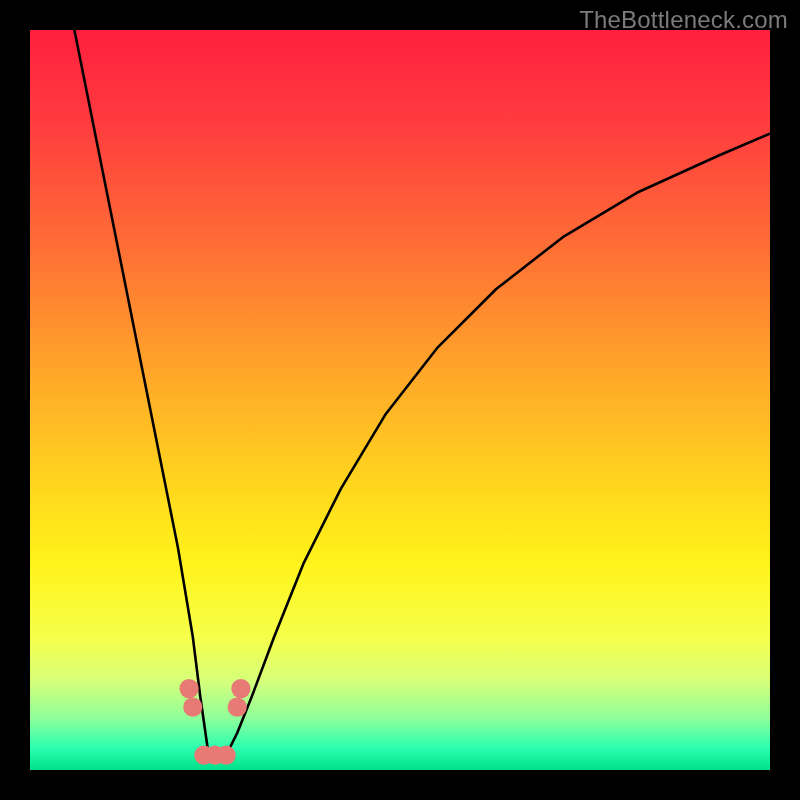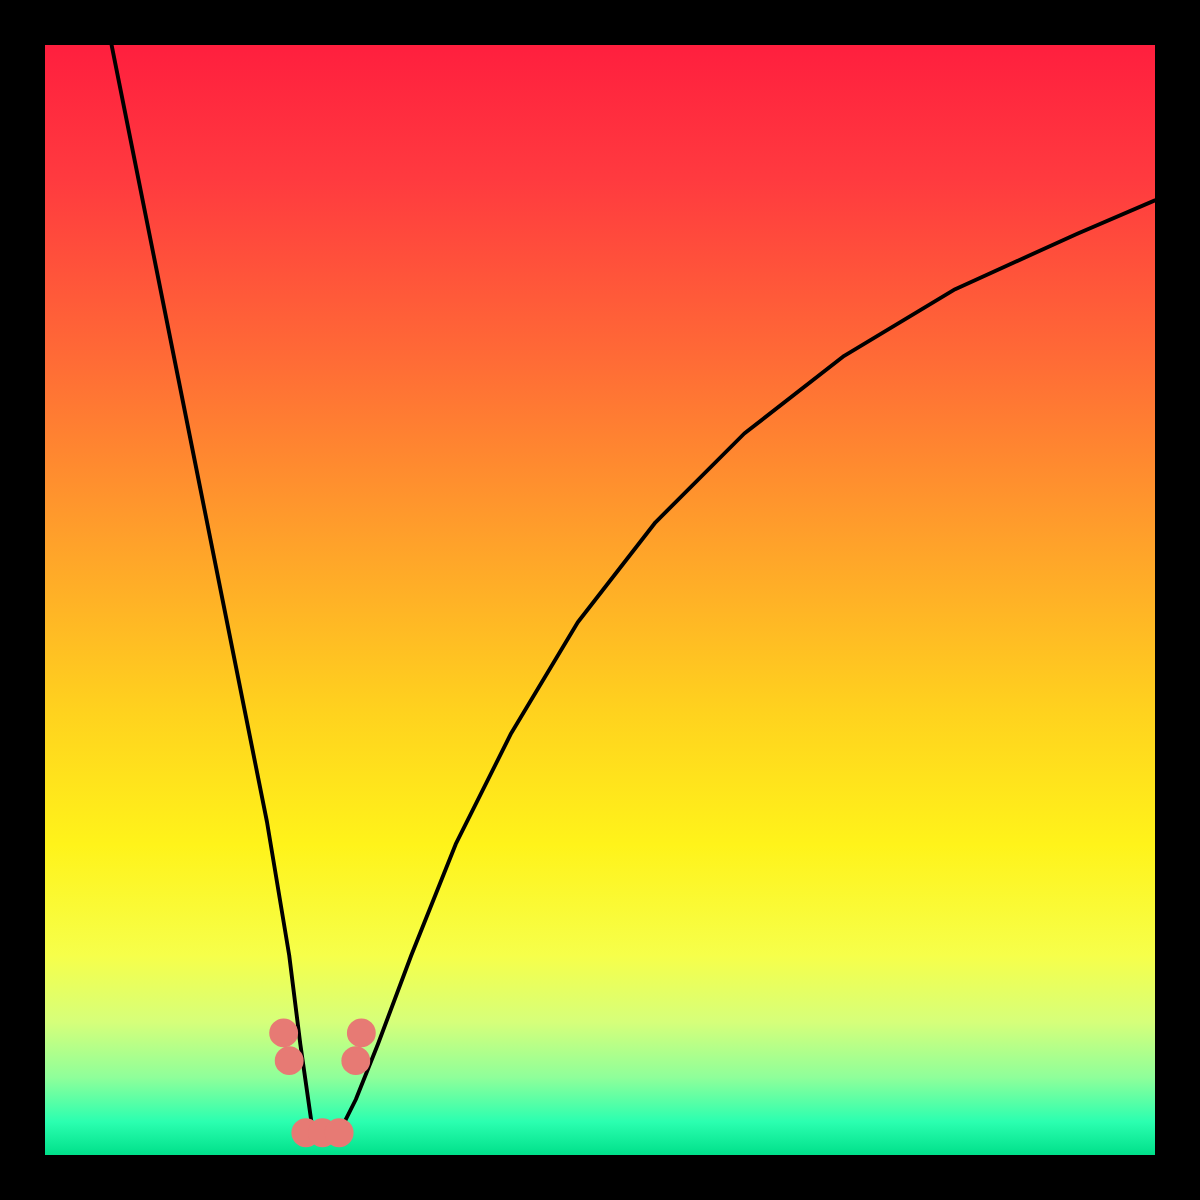--- a/index.html
+++ b/index.html
@@ -85,14 +85,15 @@
           <circle cx="28.5" cy="89" r="1.3" fill="#e77a74"></circle>
           <circle cx="28" cy="91.5" r="1.3" fill="#e77a74"></circle>
           <circle cx="23.5" cy="98" r="1.3" fill="#e77a74"></circle>
           <circle cx="25" cy="98" r="1.3" fill="#e77a74"></circle>
           <circle cx="26.5" cy="98" r="1.3" fill="#e77a74"></circle>
         </g>
     </svg>
 
   </div>
 
+  <div class="watermark">TheBottleneck.com</div>
 
 </div>
 
 </body></html>

